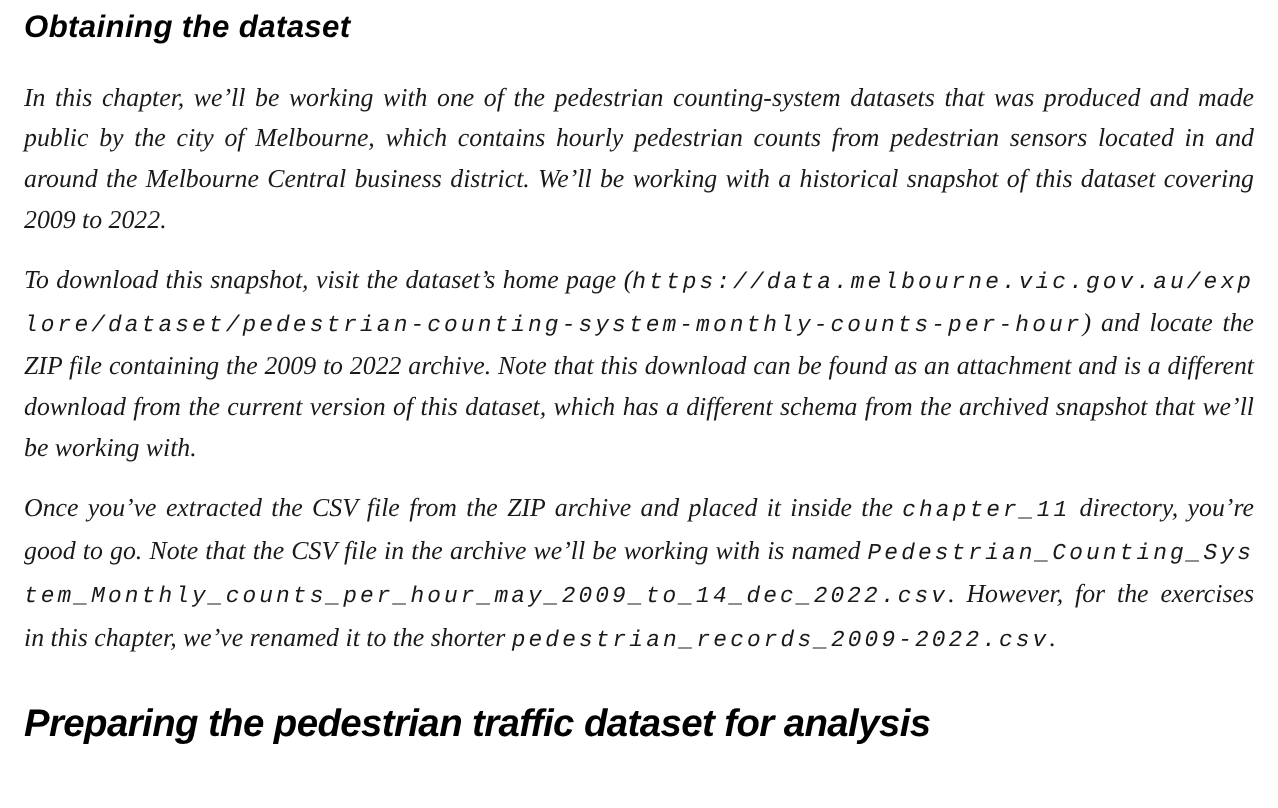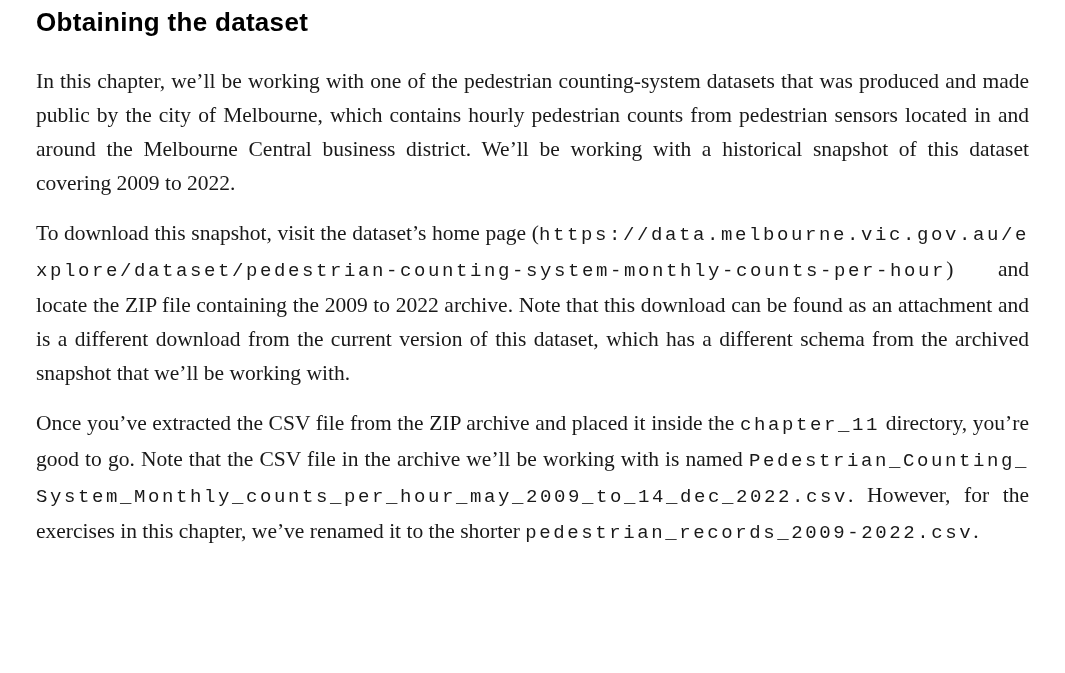--- a/index.html
+++ b/index.html
@@ -6,23 +6,24 @@
     margin: 0;
     padding: 0;
   }
   body {
     width: 1065px;
     height: 673px;
     background: #ffffff;
     overflow: hidden;
   }
   .page {
-    padding: 0 36px;
+    padding: 0 20px;
     box-sizing: border-box;
     width: 1065px;
+    font-style: italic;
   }
   .section-title {
     font-family: "Liberation Sans", sans-serif;
     font-size: 26px;
     font-weight: 700;
     color: #000000;
     margin: 6px 0 26px 0;
     line-height: 32px;
     letter-spacing: 0.3px;
   }
@@ -56,13 +57,14 @@
 
 <div class="page">
   <h2 class="section-title">Obtaining the dataset</h2>
 
   <p class="body-para"><span>In this chapter, we’ll be working with one of the pedestrian counting-system datasets that was produced and made public by the city of Melbourne, which contains hourly pedestrian counts from pedestrian sensors located in and around the Melbourne Central business district. We’ll be working with a historical snapshot of this dataset covering 2009 to 2022.</span></p>
 
   <p class="body-para"><span>To download this snapshot, visit the dataset’s home page (</span><span class="code">https://data.melbourne.vic.gov.au/explore/dataset/pedestrian-counting-system-monthly-counts-per-hour</span><span>) and locate the ZIP file containing the 2009 to 2022 archive. Note that this download can be found as an attachment and is a different download from the current version of this dataset, which has a different schema from the archived snapshot that we’ll be working with.</span></p>
 
   <p class="body-para"><span>Once you’ve extracted the CSV file from the ZIP archive and placed it inside the </span><span class="code">chapter_11</span><span> directory, you’re good to go. Note that the CSV file in the archive we’ll be working with is named </span><span class="code">Pedestrian_Counting_System_Monthly_counts_per_hour_may_2009_to_14_dec_2022.csv</span><span>. However, for the exercises in this chapter, we’ve renamed it to the shorter </span><span class="code">pedestrian_records_2009-2022.csv</span><span>.</span></p>
 
+  <h1 class="chapter-title">Preparing the pedestrian traffic dataset for analysis</h1>
 </div>
 
 </body></html>

